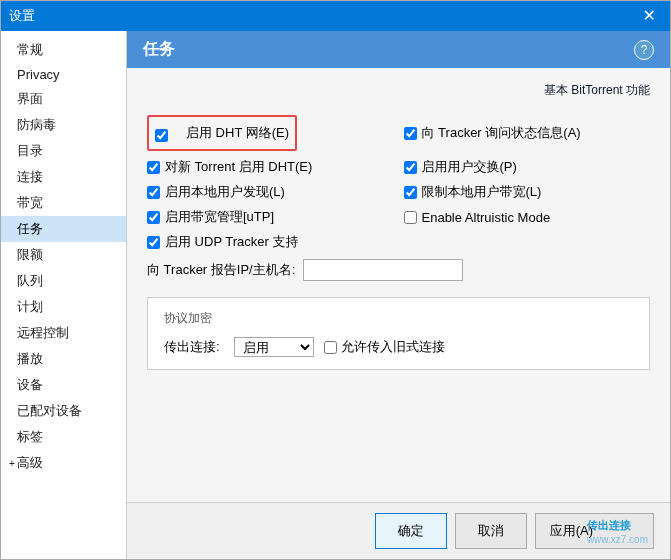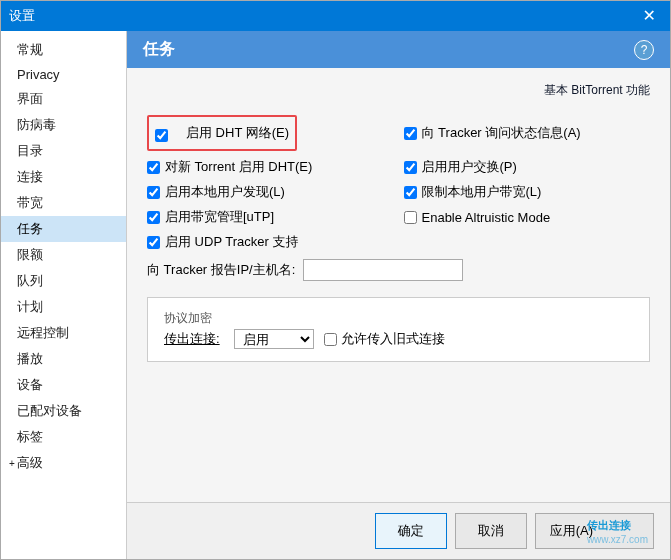--- a/index.html
+++ b/index.html
@@ -151,31 +151,30 @@
     }
     .encryption-section {
       background: white;
       border: 1px solid #ccc;
       padding: 12px 16px;
       margin-top: 8px;
     }
     .encryption-title {
       font-size: 12px;
       color: #555;
-      margin-bottom: 2px;
+      margin-bottom: 10px;
     }
     .encryption-row {
       display: flex;
       align-items: center;
       gap: 10px;
     }
     .encryption-label {
       font-size: 13px;
       min-width: 60px;
-      text-decoration: underline;
     }
     .dropdown-wrapper {
       display: flex;
       align-items: center;
       gap: 6px;
     }
     select.encrypt-select {
       height: 20px;
       border: 1px solid #aaa;
       background: white;

